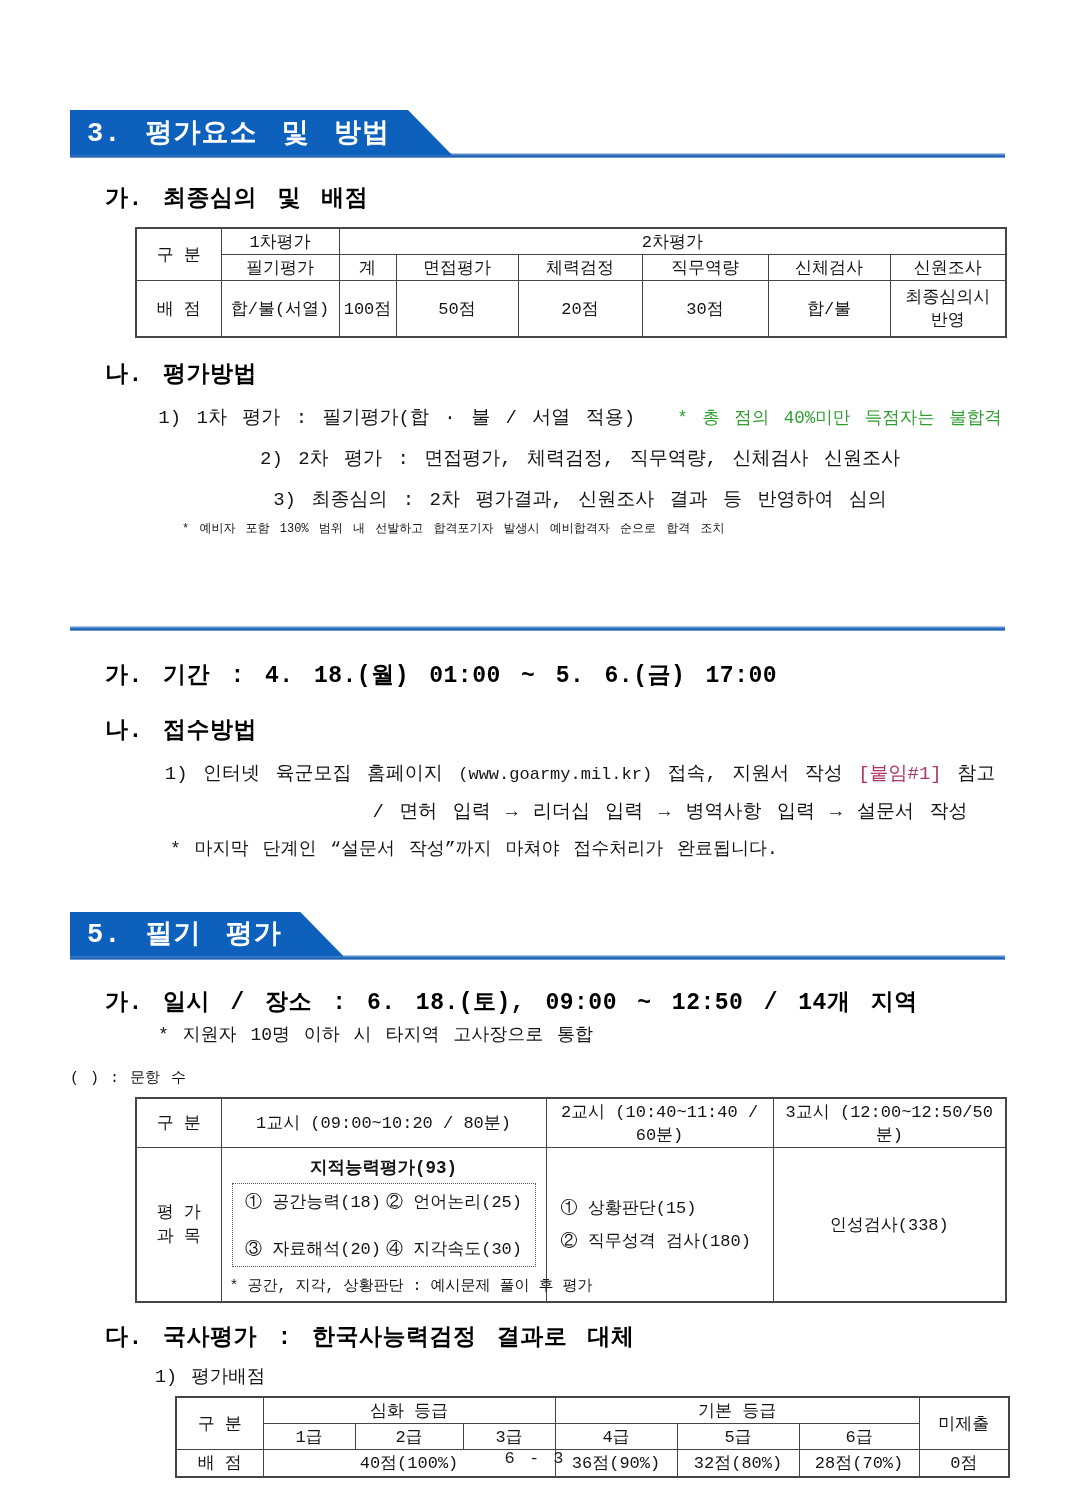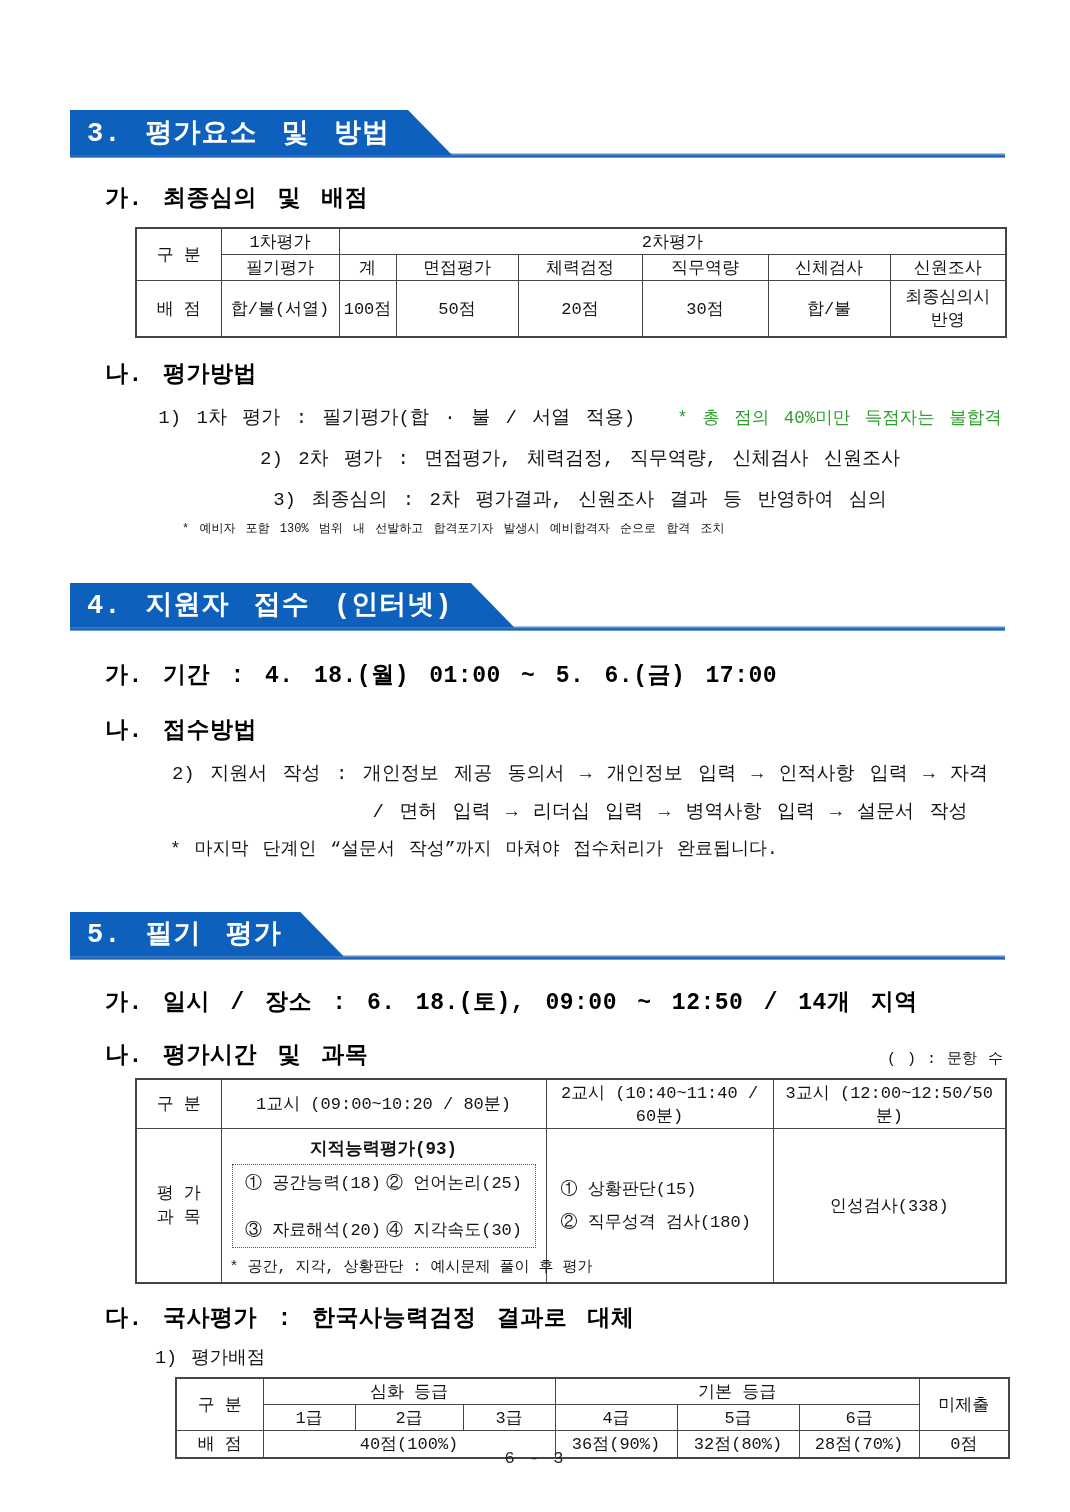--- a/index.html
+++ b/index.html
@@ -113,43 +113,42 @@
     <div class="item">
       <span>1) 1차 평가 : 필기평가(합 · 불 / 서열 적용)</span><span class="green">* 총 점의 40%미만 득점자는 불합격</span>
     </div>
     <div class="item">2) 2차 평가 : 면접평가, 체력검정, 직무역량, 신체검사 신원조사</div>
     <div class="item">3) 최종심의 : 2차 평가결과, 신원조사 결과 등 반영하여 심의</div>
     <div class="subnote">* 예비자 포함 130% 범위 내 선발하고 합격포기자 발생시 예비합격자 순으로 합격 조치</div>
   </div>
 
   <div class="banner-row s4">
     <div class="banner-underline"></div>
-    <div class="banner">
-      <span>4. 지원자 접수 (인터넷)</span>
-    </div>
   </div>
   <div class="content">
     <div class="h-sub" style="margin-top:28px">가. 기간 : 4. 18.(월) 01:00 ~ 5. 6.(금) 17:00</div>
     <div class="h-sub" style="margin-top:24px">나. 접수방법</div>
-    <div class="item">2) 지원서 작성 : 개인정보 제공 동의서 → 개인정보 입력 → 인적사항 입력 → 자격</div>
+    <div class="item">
+      <span>1) 인터넷 육군모집 홈페이지 </span><span class="url">(www.goarmy.mil.kr)</span><span> 접속, 지원서 작성 </span><span class="magenta">[붙임#1]</span><span> 참고</span>
+    </div>
     <div class="item cont-line">/ 면허 입력 → 리더십 입력 → 병역사항 입력 → 설문서 작성</div>
     <div class="subnote" style="font-size:18px;margin-left:100px;margin-top:12px">* 마지막 단계인 “설문서 작성”까지 마쳐야 접수처리가 완료됩니다.</div>
   </div>
 
   <div class="banner-row s5">
     <div class="banner-underline"></div>
     <div class="banner">
       <span>5. 필기 평가</span>
     </div>
   </div>
   <div class="content">
     <div class="h-sub" style="margin-top:26px">가. 일시 / 장소 : 6. 18.(토), 09:00 ~ 12:50 / 14개 지역</div>
+    <div class="subnote" style="font-size:18px;margin-left:88px;margin-top:5px">* 지원자 10명 이하 시 타지역 고사장으로 통합</div>
 
     <div class="legend-row">
-      <div class="h-sub" style="margin:0 0 0 35px">나. 평가시간 및 과목</div>
       <div class="legend">( ) : 문항 수</div>
     </div>
 
     <table class="t2">
       <colgroup>
         <col style="width:85px">
           <col style="width:325px">
           <col style="width:227px">
           <col style="width:233px">
       </colgroup>

